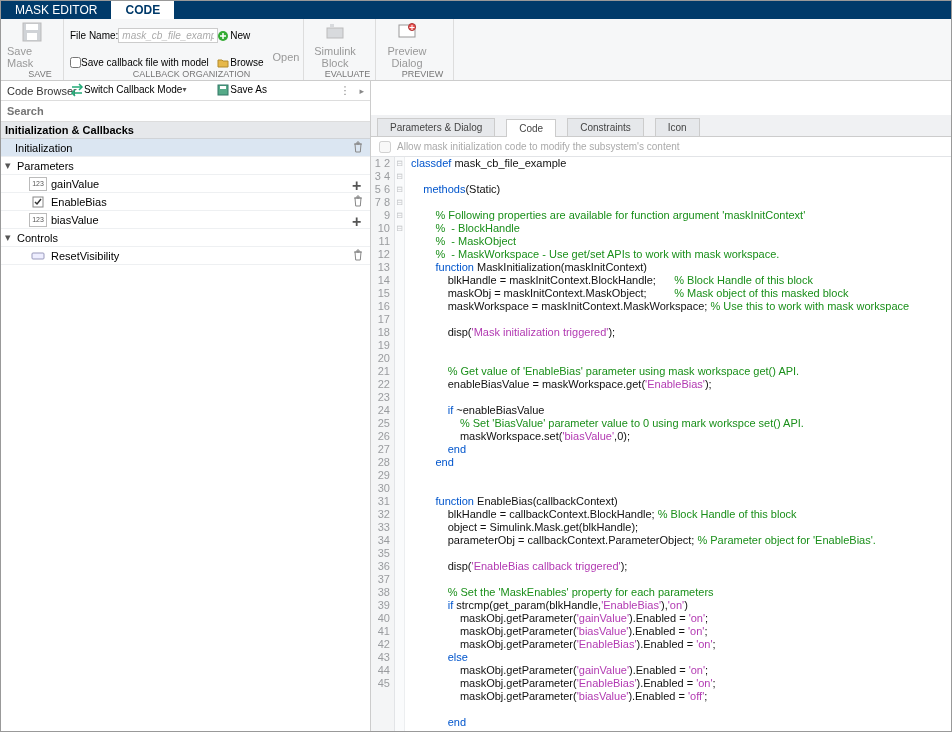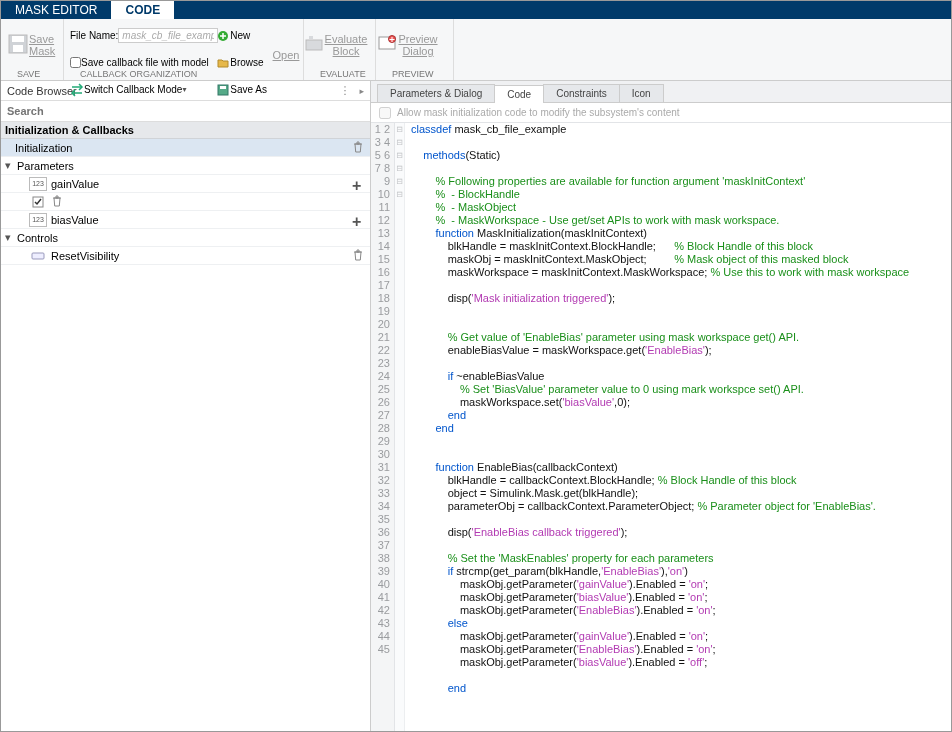--- a/index.html
+++ b/index.html
@@ -8,22 +8,22 @@
 
 .title-bar { background: #003a6a; height: 18px; display: flex; align-items: stretch; }
 .title-tab { padding: 2px 14px; color: #fff; font-size: 12px; display: flex; align-items: center; }
 .title-tab.active { background: #fff; color: #003a6a; font-weight: 600; }
 .title-tab.inactive { background: #003a6a; }
 .title-strip { background: #003a6a; flex: 1; }
 
 
 .ribbon { height: 62px; background: #f6f7f8; border-bottom: 1px solid #ccc; display: flex; }
 .ribbon-group { border-right: 1px solid #ddd; display: flex; flex-direction: column; padding: 2px 6px 0 6px; position: relative; }
-.ribbon-group-label { font-size: 9px; color: #777; text-align: left; position: absolute; bottom: 1px; left: 0; right: 0; margin-left: 16px; }
-.ribbon-big { display: flex; align-items: center; justify-content: center; width: 50px; height: 48px; color: #999; text-decoration: underline; }
+.ribbon-group-label { font-size: 9px; color: #777; text-align: center; position: absolute; bottom: 1px; left: 0; right: 0; margin-left: 16px; }
+.ribbon-big { display: flex; flex-direction: column; align-items: center; justify-content: flex-start; width: 50px; height: 48px; color: #999; }
 .ribbon-big .ico { width: 22px; height: 22px; margin-bottom: 2px; }
 .ribbon-row { display: flex; align-items: center; gap: 0; height: 27px; font-size: 10px; }
 .ribbon-stack { display: flex; flex-direction: column; gap: 0; padding-top: 1px; }
 .file-input { width: 100px; height: 15px; font-size: 10px; color: #aaa; border: 1px solid #ccc; padding: 0 3px; font-style: italic; }
 .chk { width: 11px; height: 11px; }
 .dd-arrow { font-size: 8px; color: #555; }
 .mini-ico { width: 14px; height: 14px; display: inline-flex; align-items: center; justify-content: center; }
 
 
 .main { display: flex; height: calc(732px - 18px - 62px); }
@@ -40,21 +40,21 @@
 .tree-row.selected { background: #dbe6f2; }
 .tree-row .label { flex: 1; }
 .tree-row .act-ico { width: 14px; height: 14px; color: #888; }
 .tw { width: 12px; display: inline-block; color: #555; }
 .row-ico { width: 18px; height: 14px; display: inline-flex; align-items: center; justify-content: center; font-size: 9px; color: #555; }
 .indent1 { padding-left: 14px; }
 .indent2 { padding-left: 28px; }
 
 
 .right { flex: 1; display: flex; flex-direction: column; }
-.tabs { height: 22px; display: flex; align-items: flex-end; background: #f0f1f3; border-bottom: 1px solid #ccc; padding-left: 6px; gap: 0; }
+.tabs { height: 22px; display: flex; align-items: flex-end; background: #f0f1f3; border-bottom: 1px solid #ccc; padding-left: 6px; gap: 12px; margin-top: 34px; }
 .tab { padding: 3px 12px; font-size: 10px; color: #444; background: #e6e8eb; border: 1px solid #ccc; border-bottom: none; margin-right: -1px; cursor: pointer; }
 .tab.active { background: #fff; position: relative; top: 1px; }
 
 .allow-row { height: 20px; display: flex; align-items: center; padding: 0 8px; gap: 6px; color: #aaa; font-size: 10px; border-bottom: 1px solid #e2e4e7; }
 .allow-row .chk2 { width: 12px; height: 12px; }
 
 .editor-wrap { flex: 1; display: flex; overflow: hidden; font-family: Consolas, "Courier New", monospace; font-size: 11px; }
 .gutter { width: 24px; background: #f4f5f6; border-right: 1px solid #e2e4e7; color: #9a9c9f; text-align: right; padding-right: 4px; line-height: 13px; }
 .fold { width: 10px; background: #fafbfc; border-right: 1px solid #eceef0; line-height: 13px; color: #c0c2c5; font-size: 8px; text-align: center; }
 .code { flex: 1; padding-left: 6px; line-height: 13px; white-space: pre; overflow: hidden; }
@@ -134,35 +134,35 @@
       <div class="ribbon-row">
         <span class="mini-ico">
             <svg width="12" height="12" viewBox="0 0 12 12">
               <rect x="1" y="1" width="10" height="10" fill="#5a8" stroke="#376"></rect>
               <rect x="3" y="2" width="6" height="3" fill="#fff"></rect>
             </svg>
           </span>
         <span>Save As</span>
       </div>
     </div>
-    <div class="ribbon-big" style="position:absolute; right:2px; top:4px; width:30px;">
+    <div class="ribbon-big" style="position:absolute; right:2px; top:16px; width:30px;">
       <span style="margin-top:16px;">Open</span>
     </div>
     <div class="ribbon-group-label">CALLBACK ORGANIZATION</div>
   </div>
 
   <div class="ribbon-group" style="width:72px">
     <div class="ribbon-big">
       <span class="ico">
           <svg width="22" height="22" viewBox="0 0 22 22">
             <rect x="3" y="7" width="16" height="10" fill="#d8dadd" stroke="#bbb"></rect>
             <rect x="6" y="3" width="4" height="3" fill="#d8dadd"></rect>
           </svg>
         </span>
-      <span style="white-space:normal; text-align:center;">Evaluate Block</span>
+      <span style="white-space:normal; text-align:center;">Simulink Block</span>
     </div>
     <div class="ribbon-group-label">EVALUATE</div>
   </div>
 
   <div class="ribbon-group" style="width:78px">
     <div class="ribbon-big">
       <span class="ico">
           <svg width="22" height="22" viewBox="0 0 22 22">
             <rect x="3" y="4" width="16" height="12" fill="#fff" stroke="#999"></rect>
             <circle cx="16" cy="6" r="3.5" fill="#e55" stroke="#a33"></circle>
@@ -212,20 +212,21 @@
     </div>
 
     <div class="tree-row indent2">
       <span class="row-ico">
           <svg width="12" height="12" viewBox="0 0 12 12">
             <rect x="1" y="1" width="10" height="10" fill="#fff" stroke="#888"></rect>
             <path d="M3 6l2 2 4-5" stroke="#333" fill="none" stroke-width="1.5"></path>
           </svg>
         </span>
       <span style="width:4px"></span>
+      <span class="label">EnableBias</span>
       <span class="act-ico">
           <svg width="12" height="12" viewBox="0 0 12 12">
             <path d="M3 3h6l-.7 8H3.7z M2 3h8 M5 1h2v2H5z" fill="none" stroke="#888" stroke-width="1"></path>
           </svg>
         </span>
     </div>
 
     <div class="tree-row indent2">
       <span class="row-ico" style="border:1px solid #bbb; background:#fff; font-size:7px;">123</span>
       <span style="width:4px"></span>

